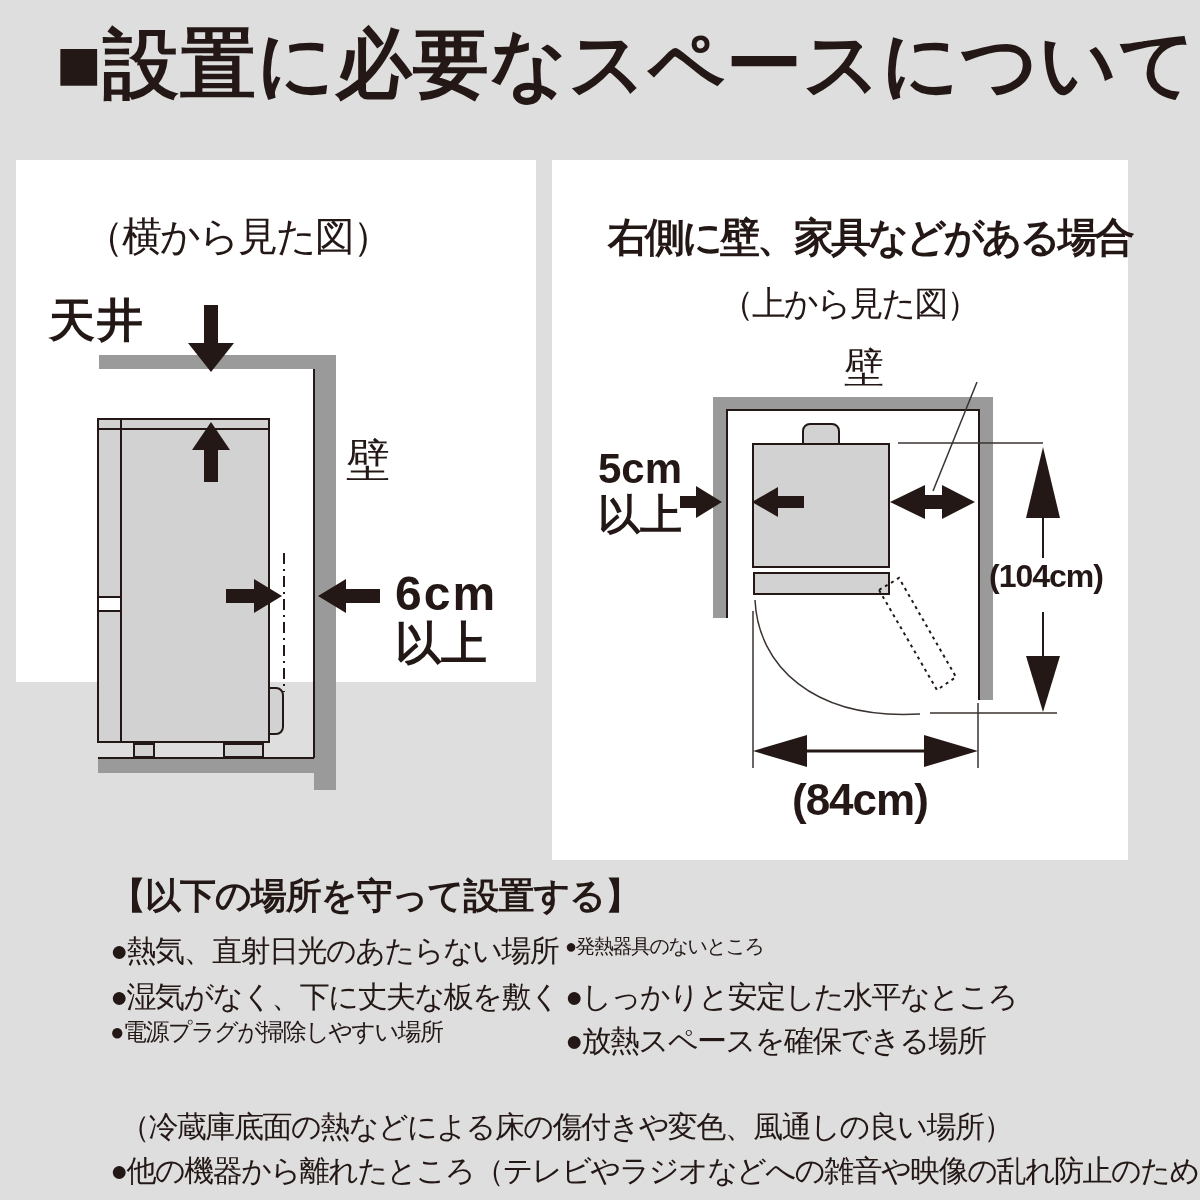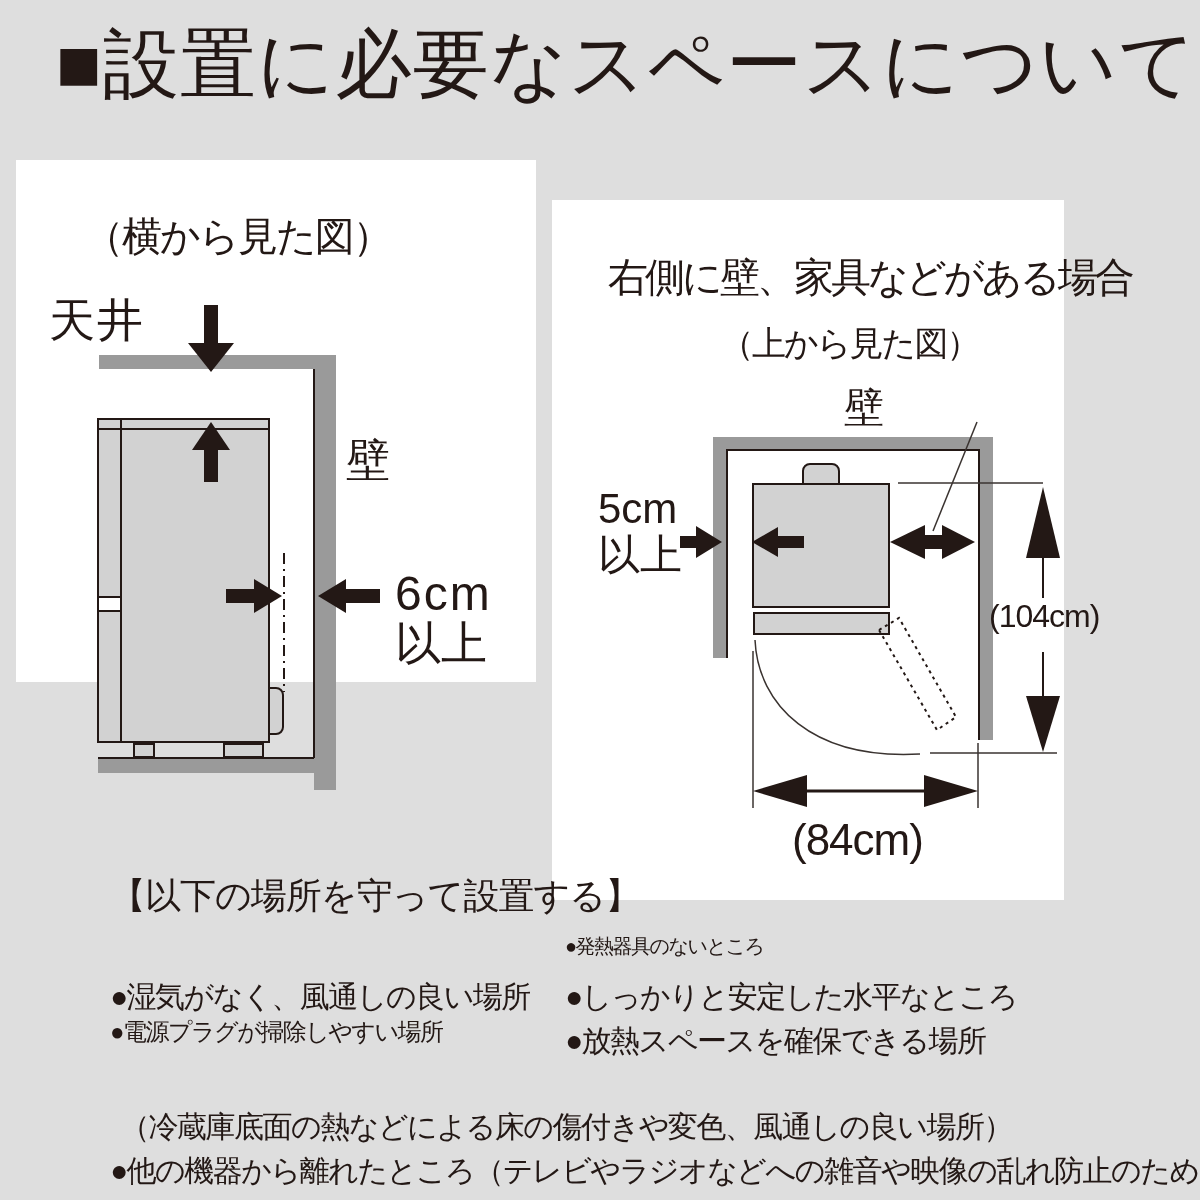--- a/index.html
+++ b/index.html
@@ -6,21 +6,21 @@
     --ink:#231815; --wall:#9a9a9a; --fridge:#d2d2d2; --bg:#dedede; --panel:#ffffff;
   }
   html,body{margin:0;padding:0;}
   body{
     width:1200px;height:1200px;position:relative;overflow:hidden;
     background:var(--bg);
     font-family:"Liberation Sans","DejaVu Sans",sans-serif;
     color:var(--ink);
   }
   .t{position:absolute;white-space:nowrap;line-height:1;color:var(--ink);}
-  .b{font-weight:400;}
+  .b{font-weight:700;}
   .panel{position:absolute;background:var(--panel);}
   .bar{position:absolute;background:var(--wall);}
   .ln{position:absolute;background:var(--ink);}
   .box{position:absolute;background:var(--fridge);border:2px solid var(--ink);box-sizing:border-box;}
   svg.ov{position:absolute;left:0;top:0;}
   svg .shp{fill:var(--ink);stroke:none;}
   svg .thin{stroke:#3a3330;fill:none;}
   svg .ink{stroke:var(--ink);fill:none;}
 </style>
 </head>
@@ -58,21 +58,21 @@
     <polygon class="shp" points="176,290 214,290 195,262"></polygon>
     <rect class="shp" x="188" y="288" width="14" height="34"></rect>
     <line class="ink" x1="268" y1="393" x2="268" y2="532" stroke-width="2" stroke-dasharray="11 5 2 5"></line>
     <rect class="shp" x="210" y="429" width="30" height="14"></rect>
     <polygon class="shp" points="238,419 238,453 266,436"></polygon>
     <rect class="shp" x="328" y="429" width="36" height="14"></rect>
     <polygon class="shp" points="330,419 330,453 302,436"></polygon>
   </svg>
 </div>
 
-<div class="panel" style="left:552px;top:160px;width:512px;height:700px;margin-top:40px;">
+<div class="panel" style="left:552px;top:160px;width:576px;height:700px;">
 
   <div class="t b" style="left:56px;top:57px;font-size:40px;letter-spacing:-3px;">右側に壁、家具などがある場合</div>
   <div class="t" style="left:168px;top:126px;font-size:34px;letter-spacing:-2px;">（上から見た図）</div>
   <div class="t" style="left:292px;top:187px;font-size:40px;">壁</div>
 
   <div class="bar" style="left:161px;top:237px;width:280px;height:14px;"></div>
   <div class="bar" style="left:161px;top:237px;width:15px;height:221px;"></div>
   <div class="bar" style="left:426px;top:237px;width:15px;height:303px;"></div>
   <div class="ln" style="left:176px;top:249px;width:250px;height:2px;"></div>
   <div class="ln" style="left:174px;top:249px;width:2px;height:209px;"></div>
@@ -113,21 +113,22 @@
     <line class="thin" x1="426" y1="543" x2="426" y2="608" stroke-width="1.5"></line>
     <line class="ink" x1="214" y1="591" x2="413" y2="591" stroke-width="3"></line>
     <polygon class="shp" points="201,591 255,575 255,607"></polygon>
     <polygon class="shp" points="426,591 372,575 372,607"></polygon>
   </svg>
 </div>
 
 <div style="position:absolute;left:0;top:870px;width:1200px;height:330px;">
   <div class="t b" style="left:110px;top:8px;font-size:36px;letter-spacing:-1px;">【以下の場所を守って設置する】</div>
 
+  <div class="t" style="left:110px;top:66px;font-size:30px;letter-spacing:-1.5px;">●熱気、直射日光のあたらない場所</div>
   <div class="t" style="left:565px;top:66px;font-size:20px;letter-spacing:-1.5px;">●発熱器具のないところ</div>
-  <div class="t" style="left:110px;top:112px;font-size:30px;letter-spacing:-1.5px;">●湿気がなく、風通しの良い場所</div>
+  <div class="t" style="left:110px;top:112px;font-size:30px;letter-spacing:-1.5px;">●湿気がなく、下に丈夫な板を敷く</div>
   <div class="t" style="left:565px;top:112px;font-size:30px;letter-spacing:-1.5px;">●しっかりと安定した水平なところ</div>
   <div class="t" style="left:110px;top:150px;font-size:24px;letter-spacing:-1.5px;">●電源プラグが掃除しやすい場所</div>
   <div class="t" style="left:565px;top:156px;font-size:30px;letter-spacing:-1.5px;">●放熱スペースを確保できる場所</div>
 
   <div class="t" style="left:120px;top:242px;font-size:30px;letter-spacing:-1.5px;">（冷蔵庫底面の熱などによる床の傷付きや変色、風通しの良い場所）</div>
   <div class="t" style="left:110px;top:286px;font-size:30px;letter-spacing:-1.5px;">●他の機器から離れたところ（テレビやラジオなどへの雑音や映像の乱れ防止のため）</div>
 </div>
 
 </body></html>

